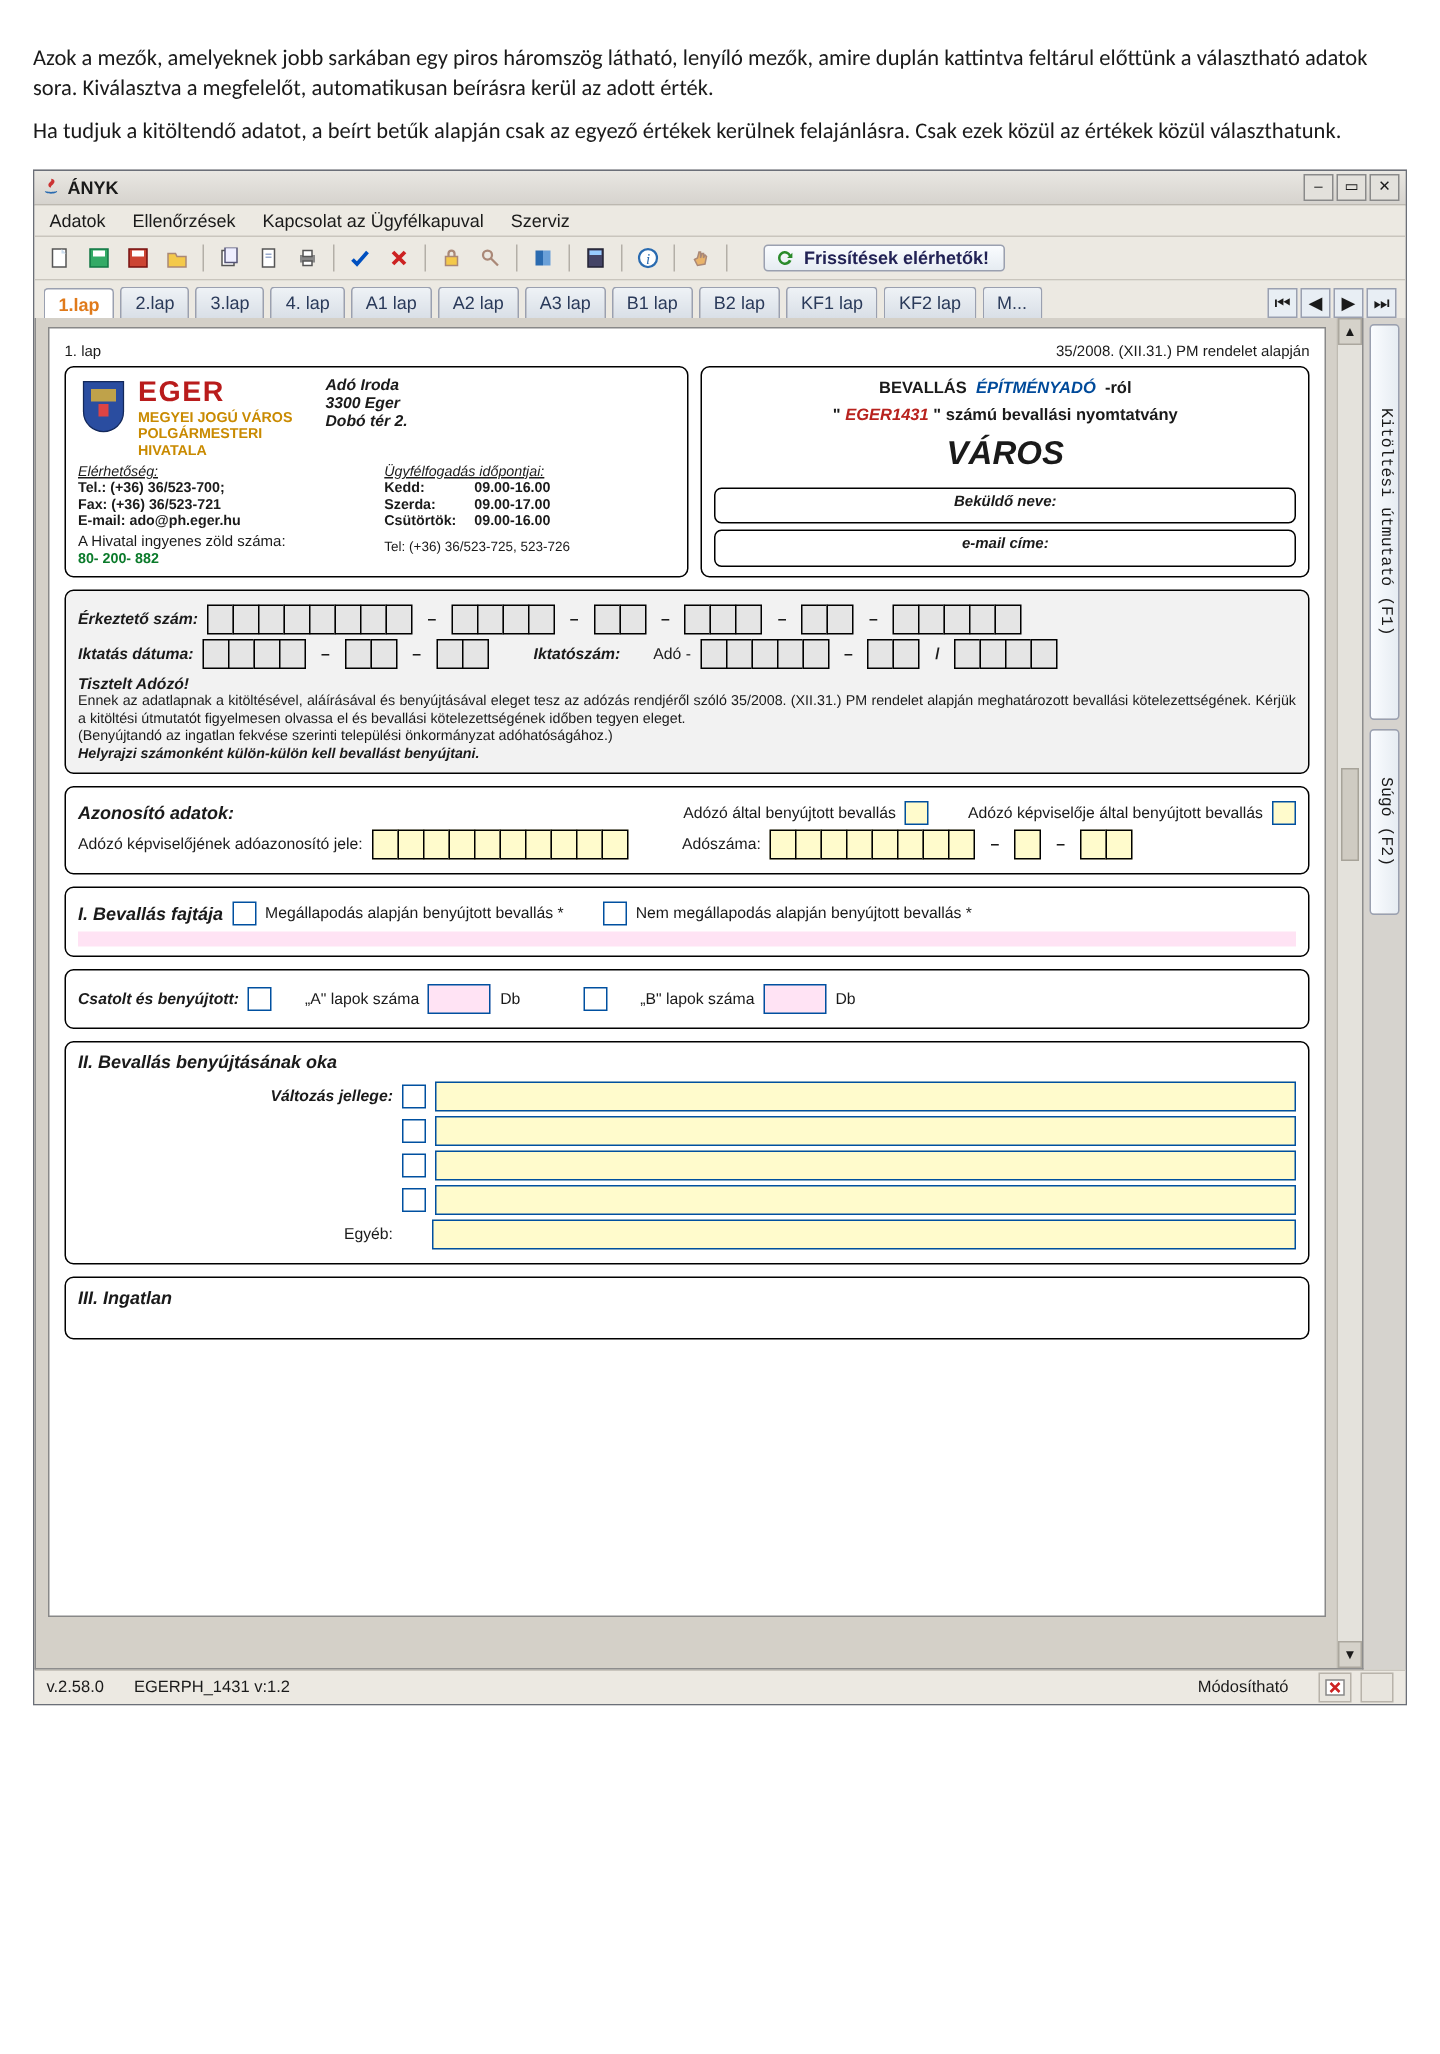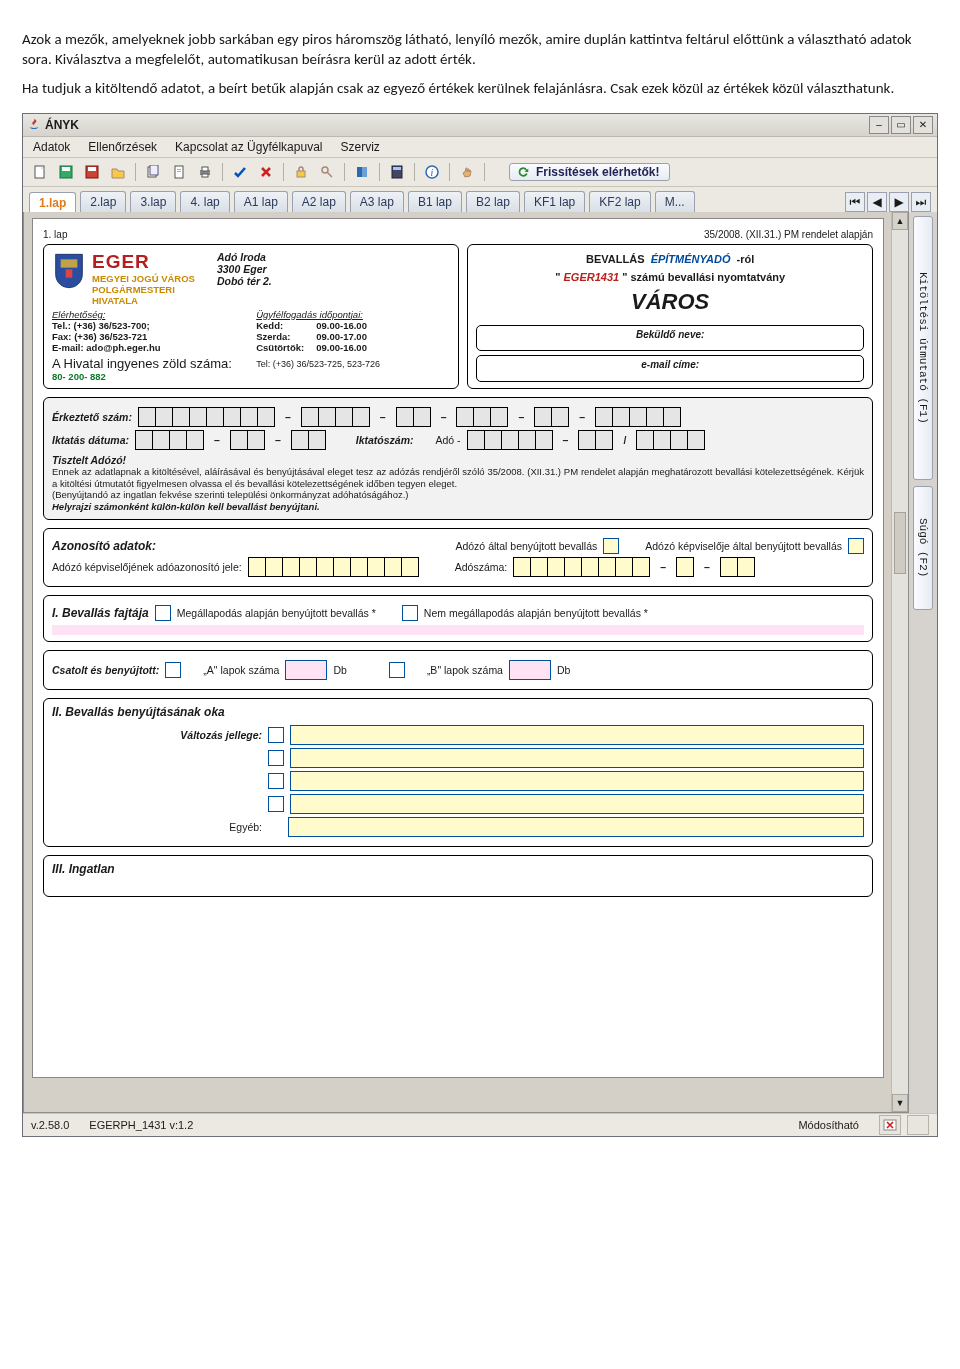--- a/index.html
+++ b/index.html
@@ -265,21 +265,21 @@
                       </div>
                     </div>
                   </div>
                 </div>
                 <div class="contact-row">
                   <div class="contact-col">
                     <span class="u">Elérhetőség:</span>
                     <b>Tel.: (+36) 36/523-700;</b>
                     <b>Fax: (+36) 36/523-721</b>
                     <b>E-mail: ado@ph.eger.hu</b>
-                    <div style="font-size:13px; margin-top:3px;">A Hivatal ingyenes zöld száma:</div>
+                    <div style="font-size:10px; margin-top:3px;">A Hivatal ingyenes zöld száma:</div>
                     <div class="green">80- 200- 882</div>
                   </div>
                   <div class="contact-col">
                     <span class="u">Ügyfélfogadás időpontjai:</span>
                     <div style="display:flex; gap:8px;">
                         <b style="width:52px;">Kedd:</b>
                         <b>09.00-16.00</b>
                       </div>
                     <div style="display:flex; gap:8px;">
                         <b style="width:52px;">Szerda:</b>

